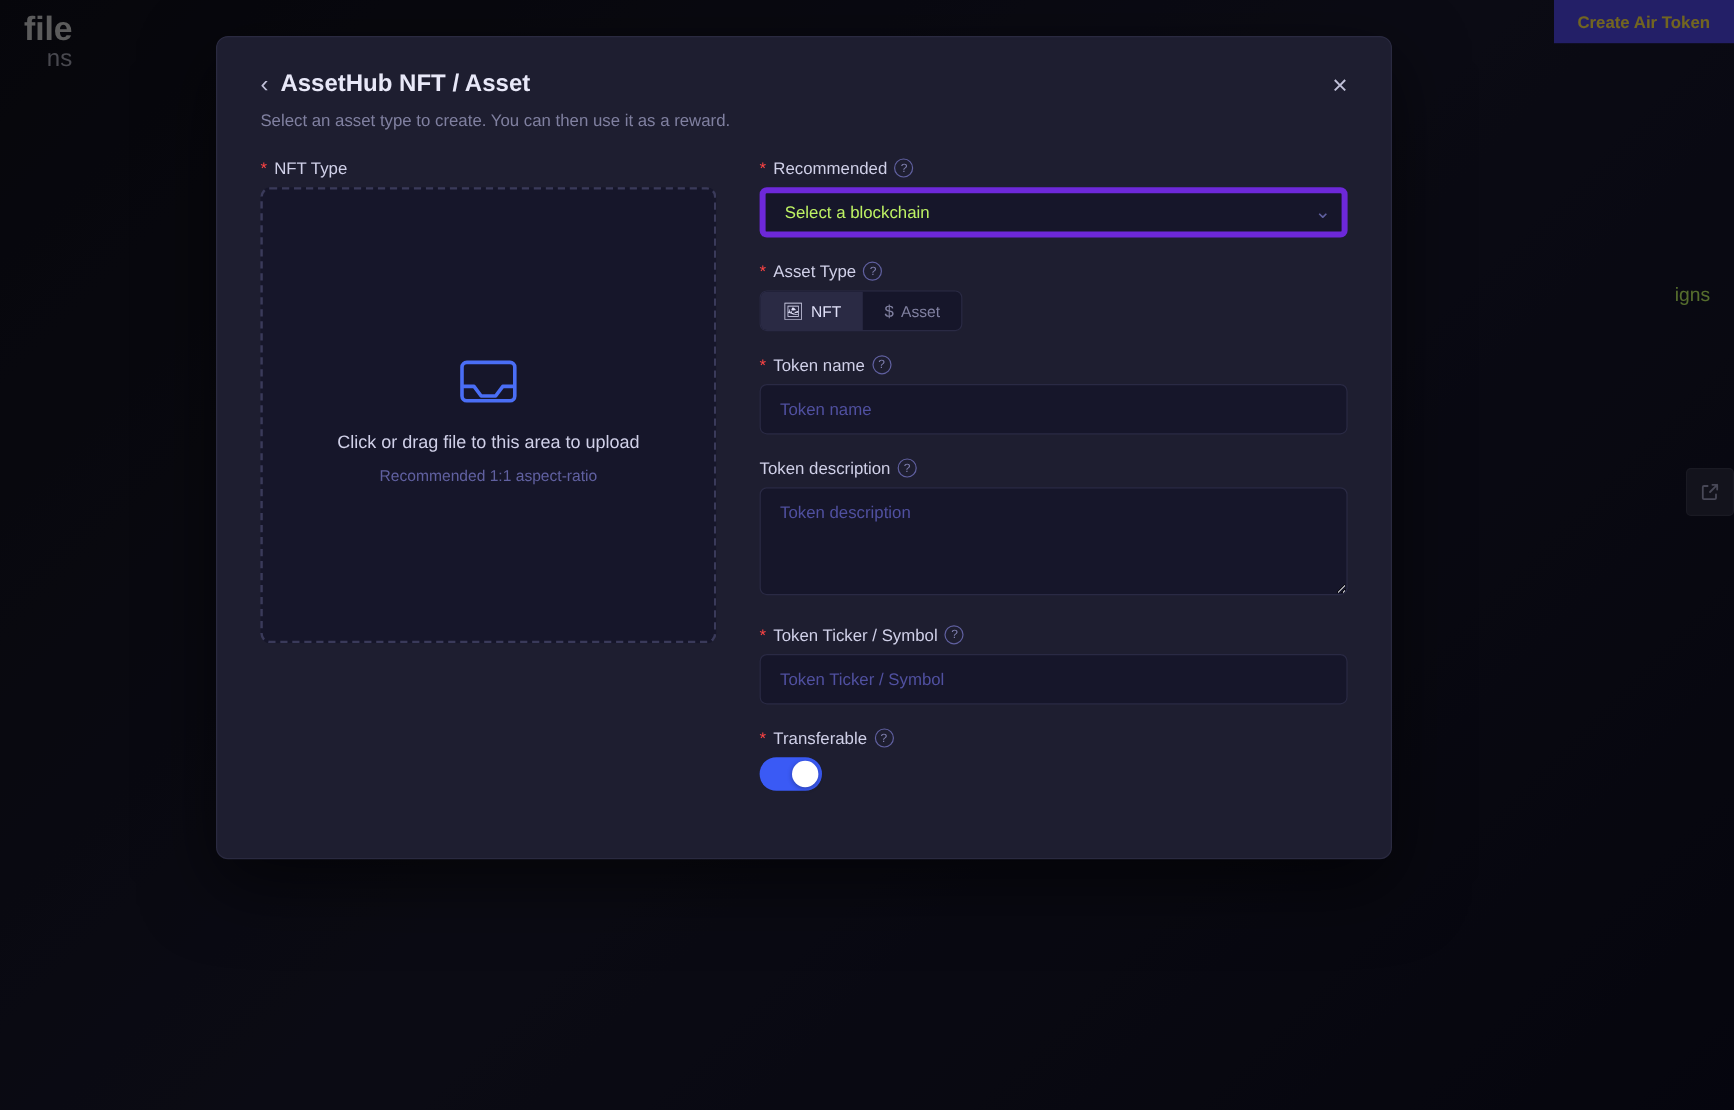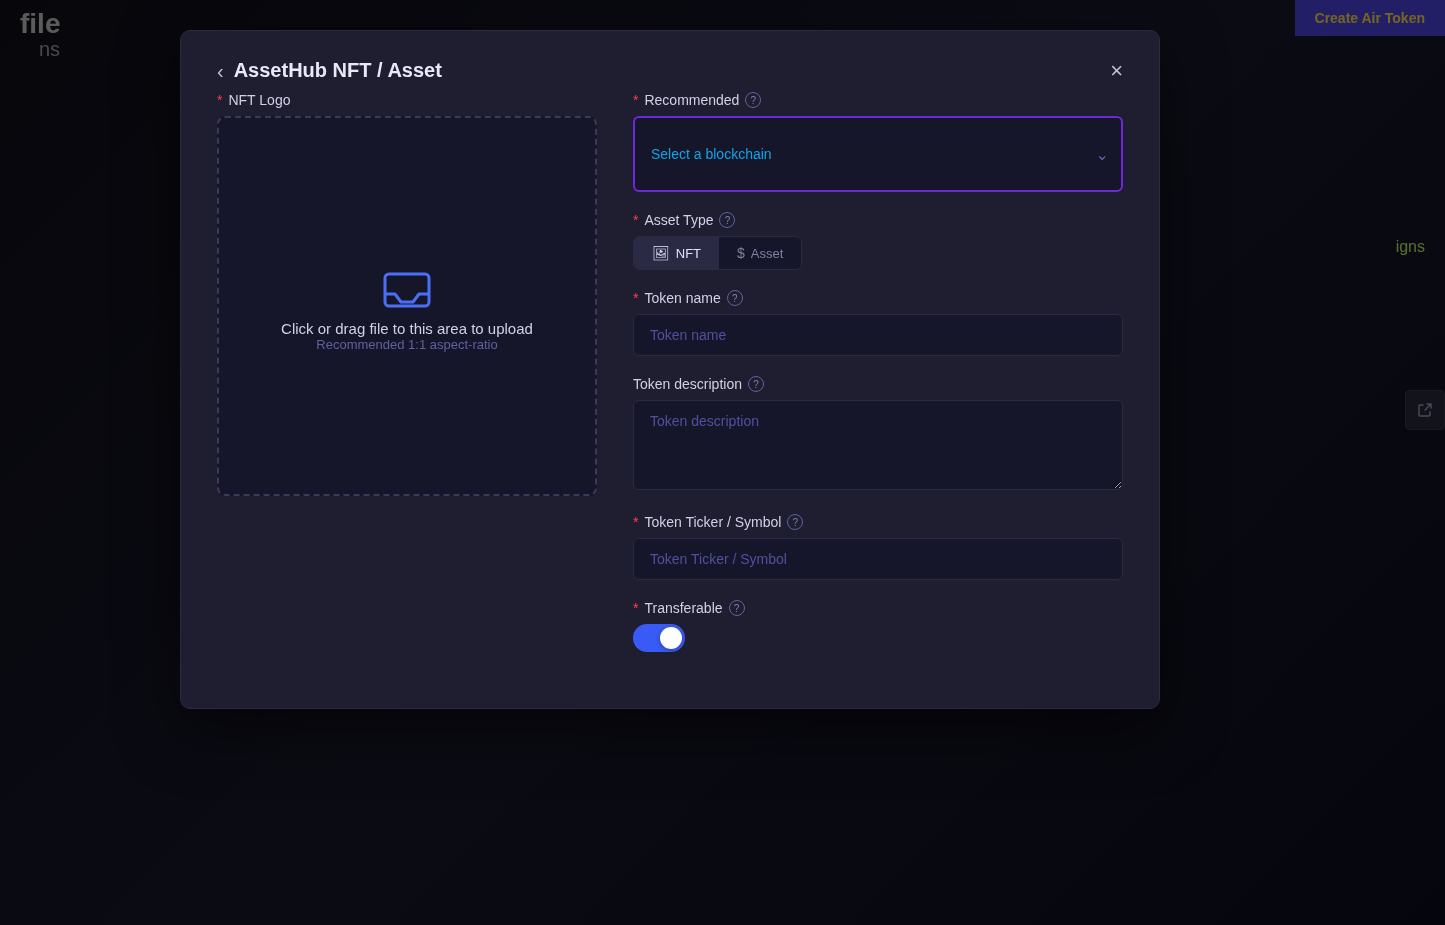--- a/index.html
+++ b/index.html
@@ -200,20 +200,21 @@
       width: 100%;
       height: 380px;
       border: 2px dashed #3a3a5a;
       border-radius: 8px;
       background: #16162a;
       display: flex;
       flex-direction: column;
       align-items: center;
       justify-content: center;
       cursor: pointer;
+      gap: 12px;
     }
 
     .upload-text {
       color: #d0d0e8;
       font-size: 15px;
       font-weight: 500;
       text-align: center;
     }
 
     .upload-hint {
@@ -228,24 +229,24 @@
     }
 
     
     .select-wrapper {
       position: relative;
     }
 
     .select-field {
       width: 100%;
       background: #16162a;
-      border: 2px solid #6d28d9;
+      border: 5px solid #6d28d9;
       border-radius: 6px;
-      padding: 28px 16px;
-      color: #0ea5e9;
+      padding: 8px 16px;
+      color: #bef264;
       font-size: 14px;
       appearance: none;
       cursor: pointer;
     }
 
     .select-chevron {
       position: absolute;
       right: 14px;
       top: 50%;
       transform: translateY(-50%);
@@ -389,28 +390,29 @@
 <div class="modal">
 
   <div class="modal-header">
     <div class="modal-title-group">
       <button class="back-btn">‹</button>
       <span class="modal-title">AssetHub NFT / Asset</span>
     </div>
     <button class="close-btn">×</button>
   </div>
 
+  <p class="modal-subtitle">Select an asset type to create. You can then use it as a reward.</p>
 
   <div class="modal-body">
 
     <div class="left-col">
       <div class="field-group">
         <div class="field-label">
           <span class="required-star">*</span>
-          <span>NFT Logo</span>
+          <span>NFT Type</span>
         </div>
         <div class="upload-area">
 
           <svg class="inbox-icon" viewBox="0 0 60 60" fill="none" xmlns="http://www.w3.org/2000/svg">
             <rect x="8" y="14" width="44" height="32" rx="4" stroke="#4a6ef5" stroke-width="3" fill="none"></rect>
             <path d="M8 34h10l6 8h12l6-8h10" stroke="#4a6ef5" stroke-width="3" stroke-linejoin="round" fill="none"></path>
           </svg>
           <span class="upload-text">Click or drag file to this area to upload</span>
           <span class="upload-hint">Recommended 1:1 aspect-ratio</span>
         </div>

